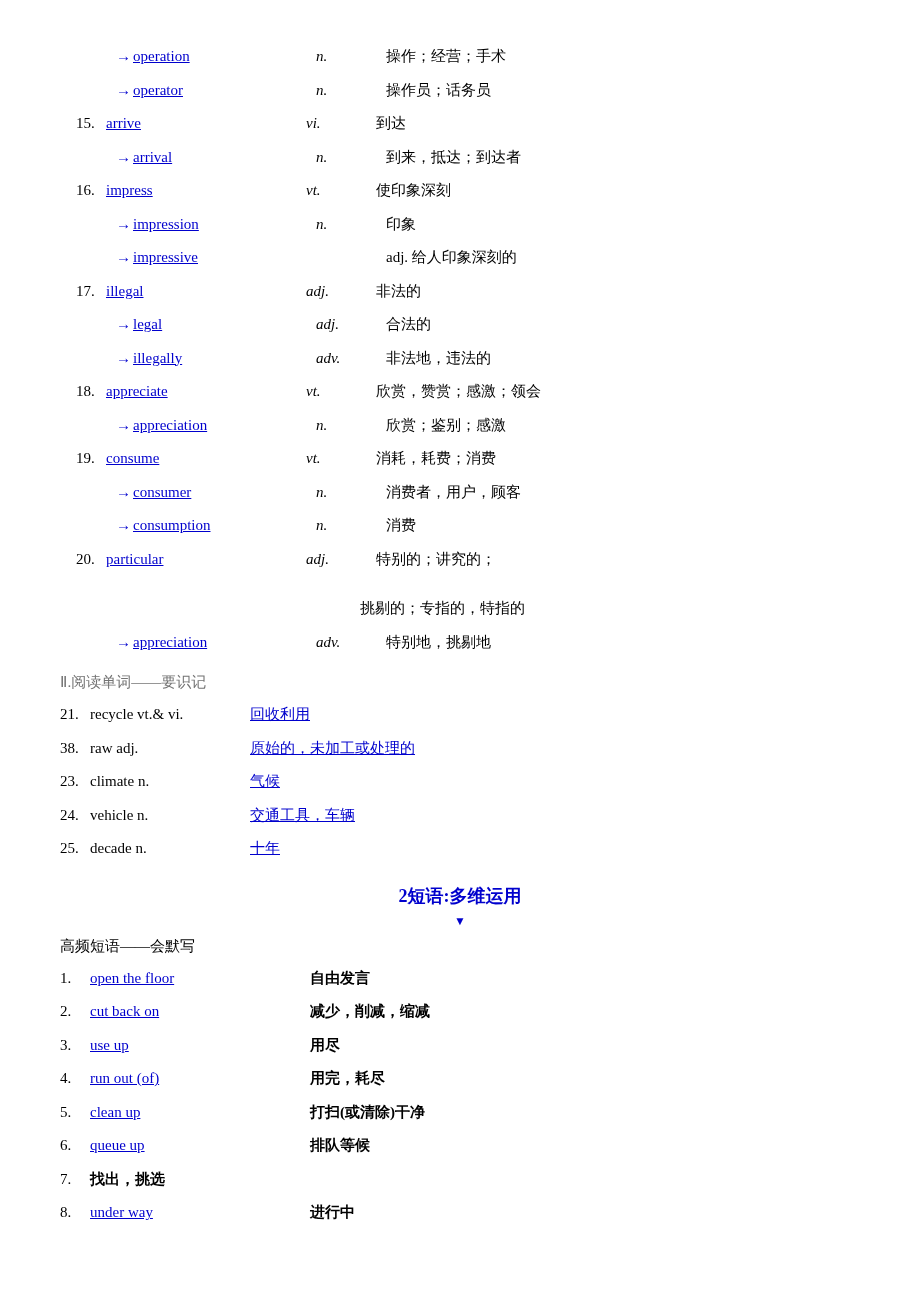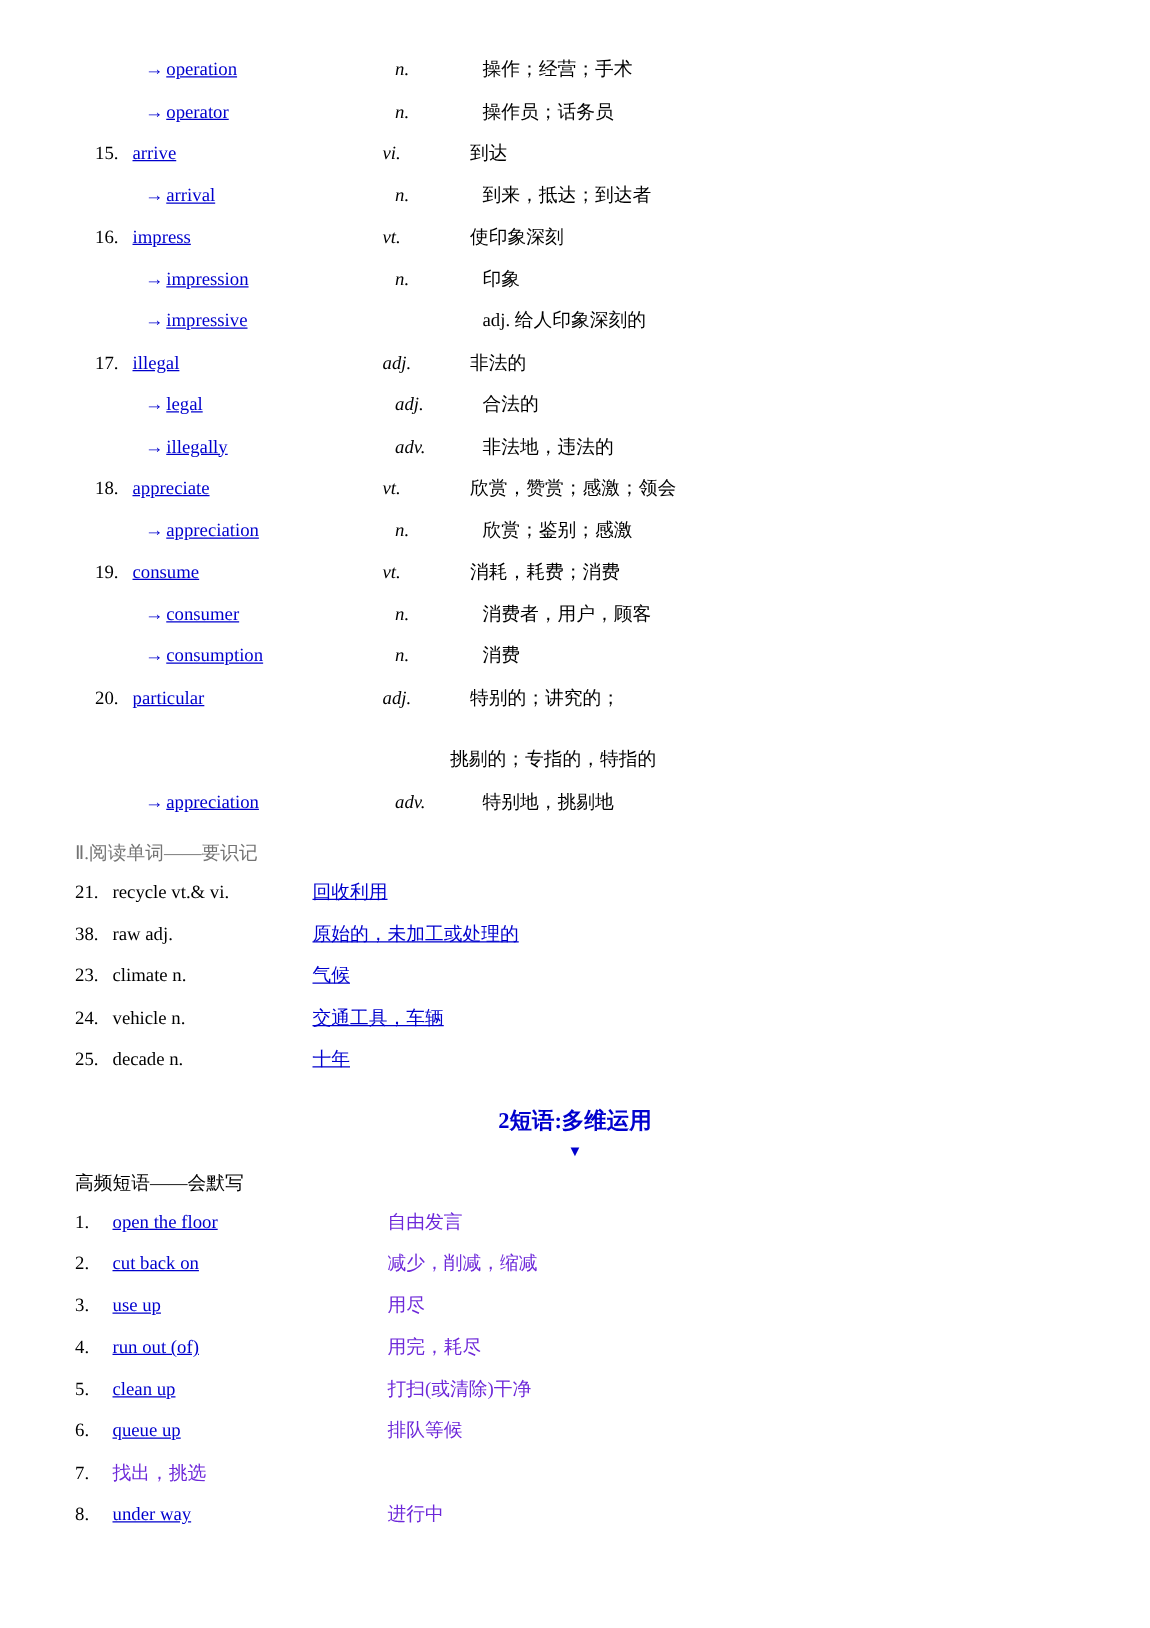--- a/index.html
+++ b/index.html
@@ -94,21 +94,22 @@
       width: 30px;
       color: #000;
       flex-shrink: 0;
     }
     .phrase-en {
       width: 220px;
       flex-shrink: 0;
     }
     .phrase-cn {
       flex: 1;
-      color: #6d28d9;
+      color: #000000;
+      font-weight: bold;
     }
     .section-ii {
       color: #737373;
       font-size: 15px;
       margin: 14px 0 6px 0;
     }
     .reading-row {
       display: flex;
       align-items: baseline;
       padding: 4px 0;

